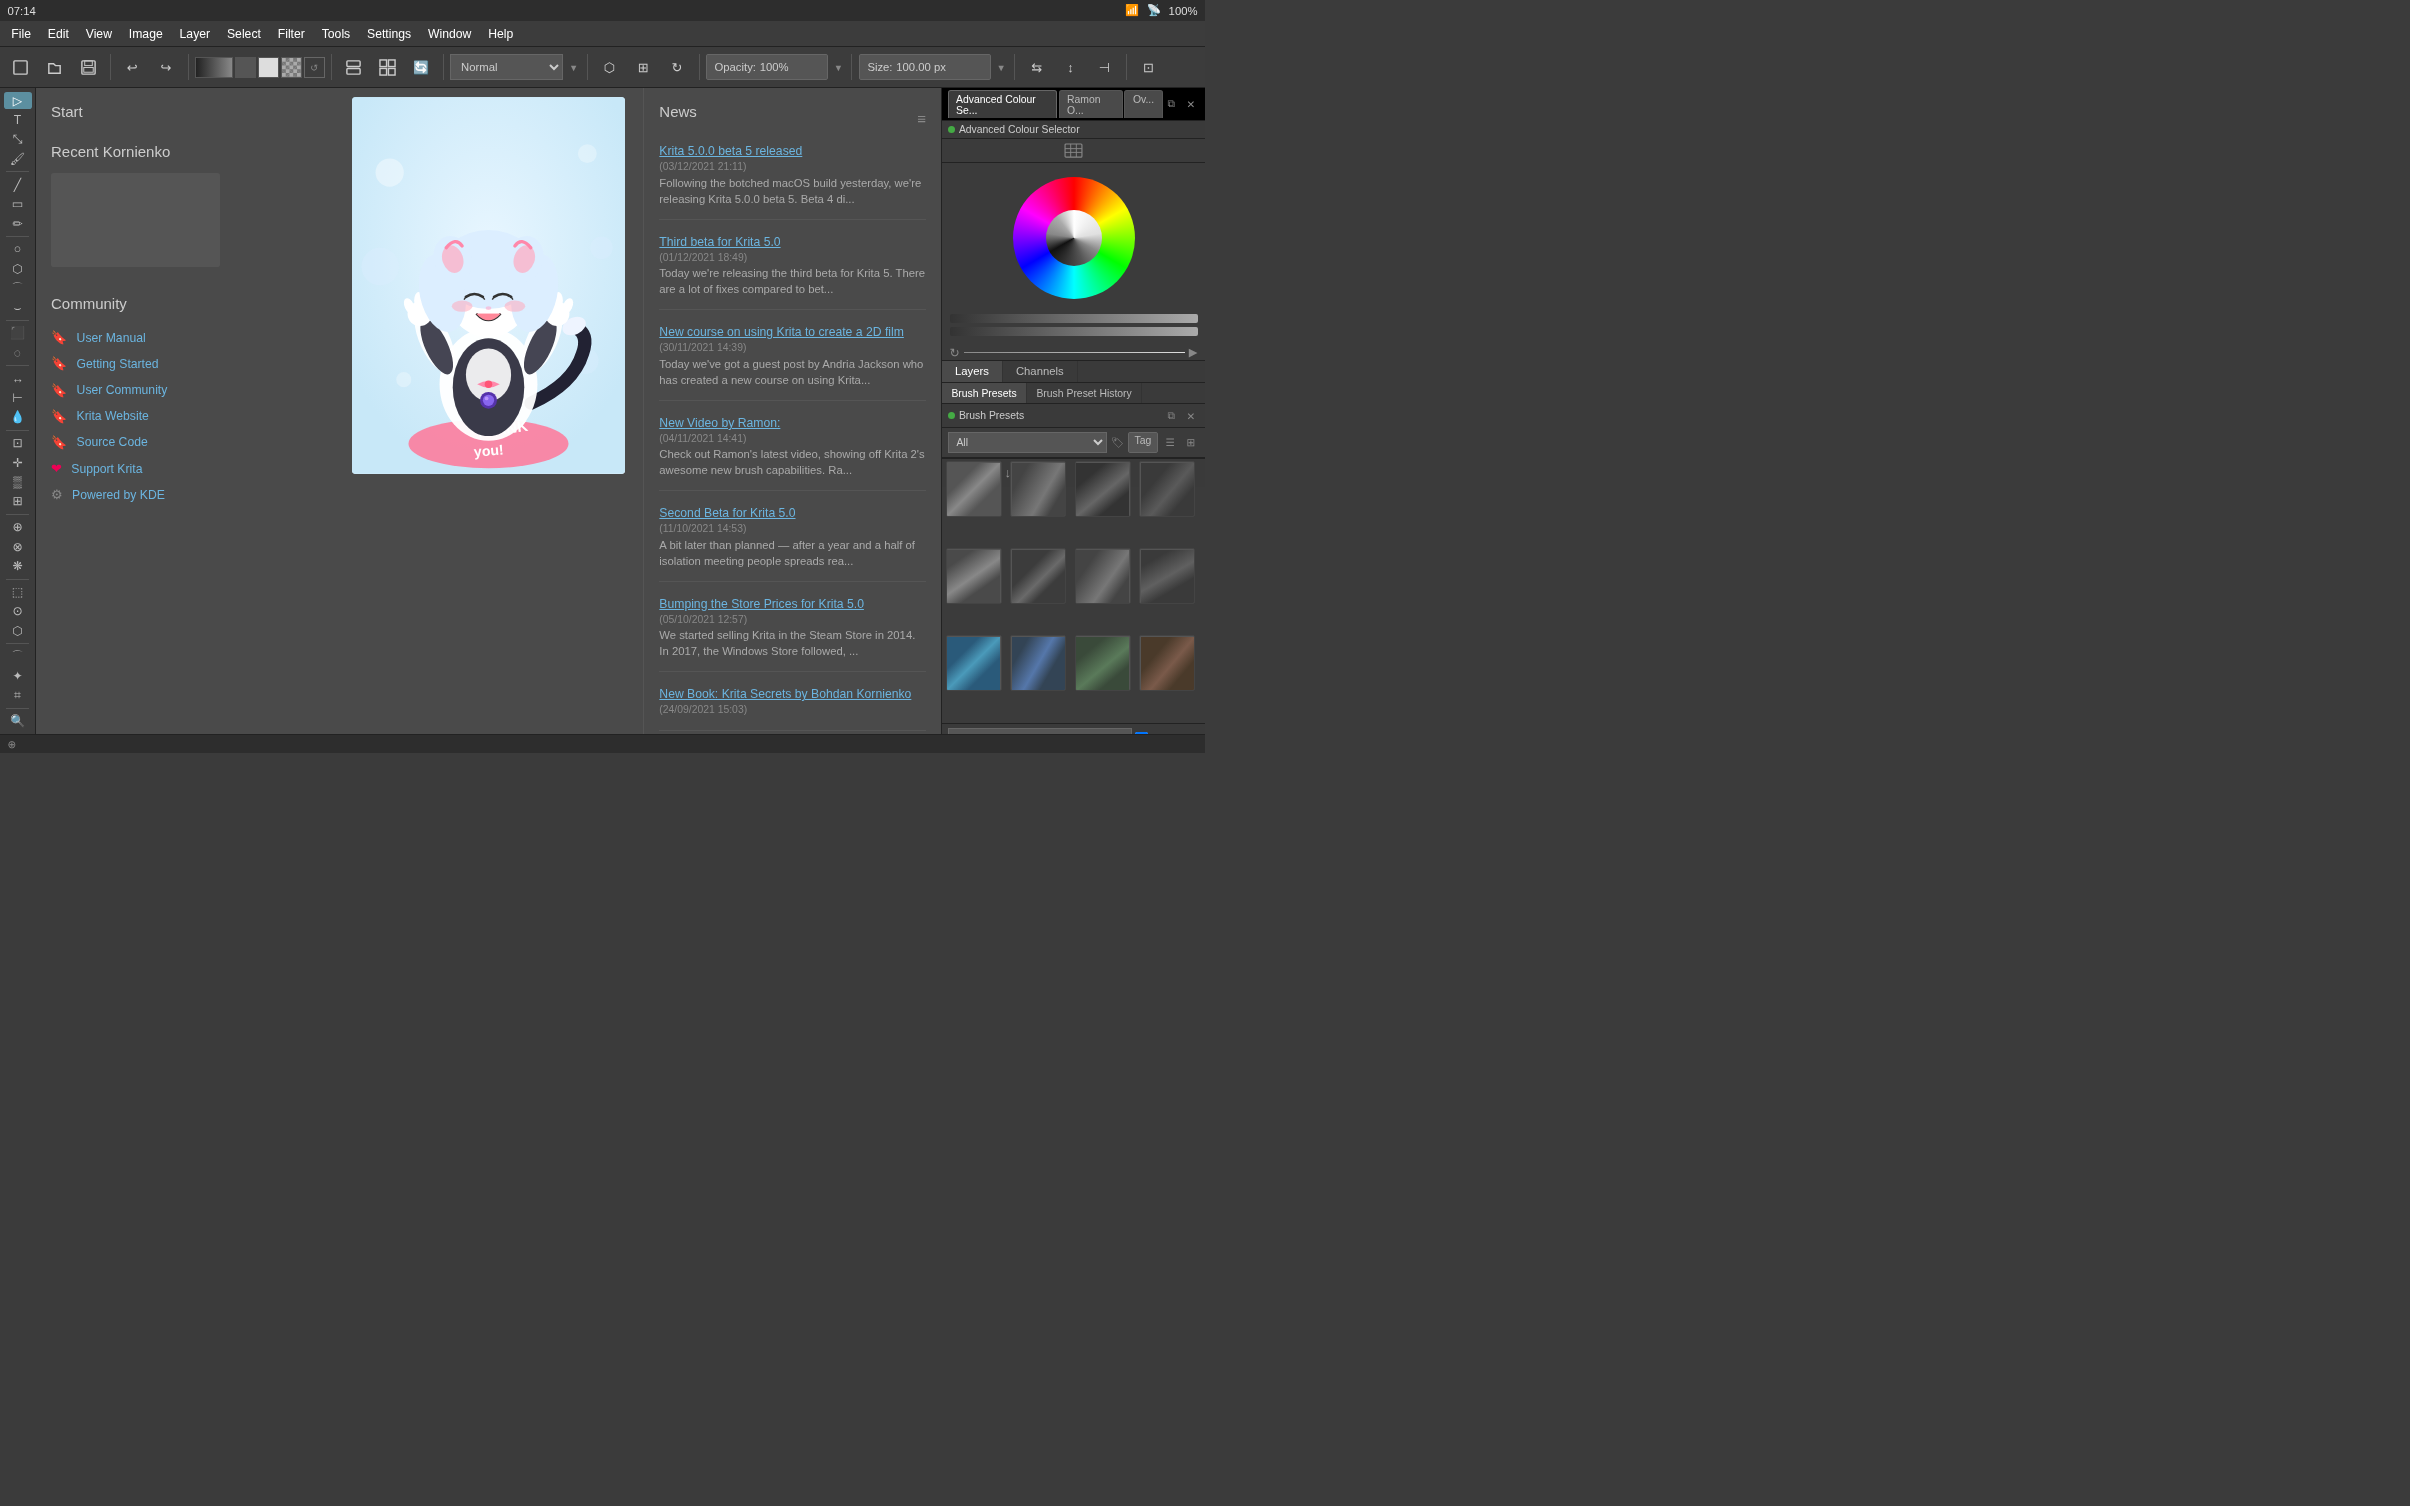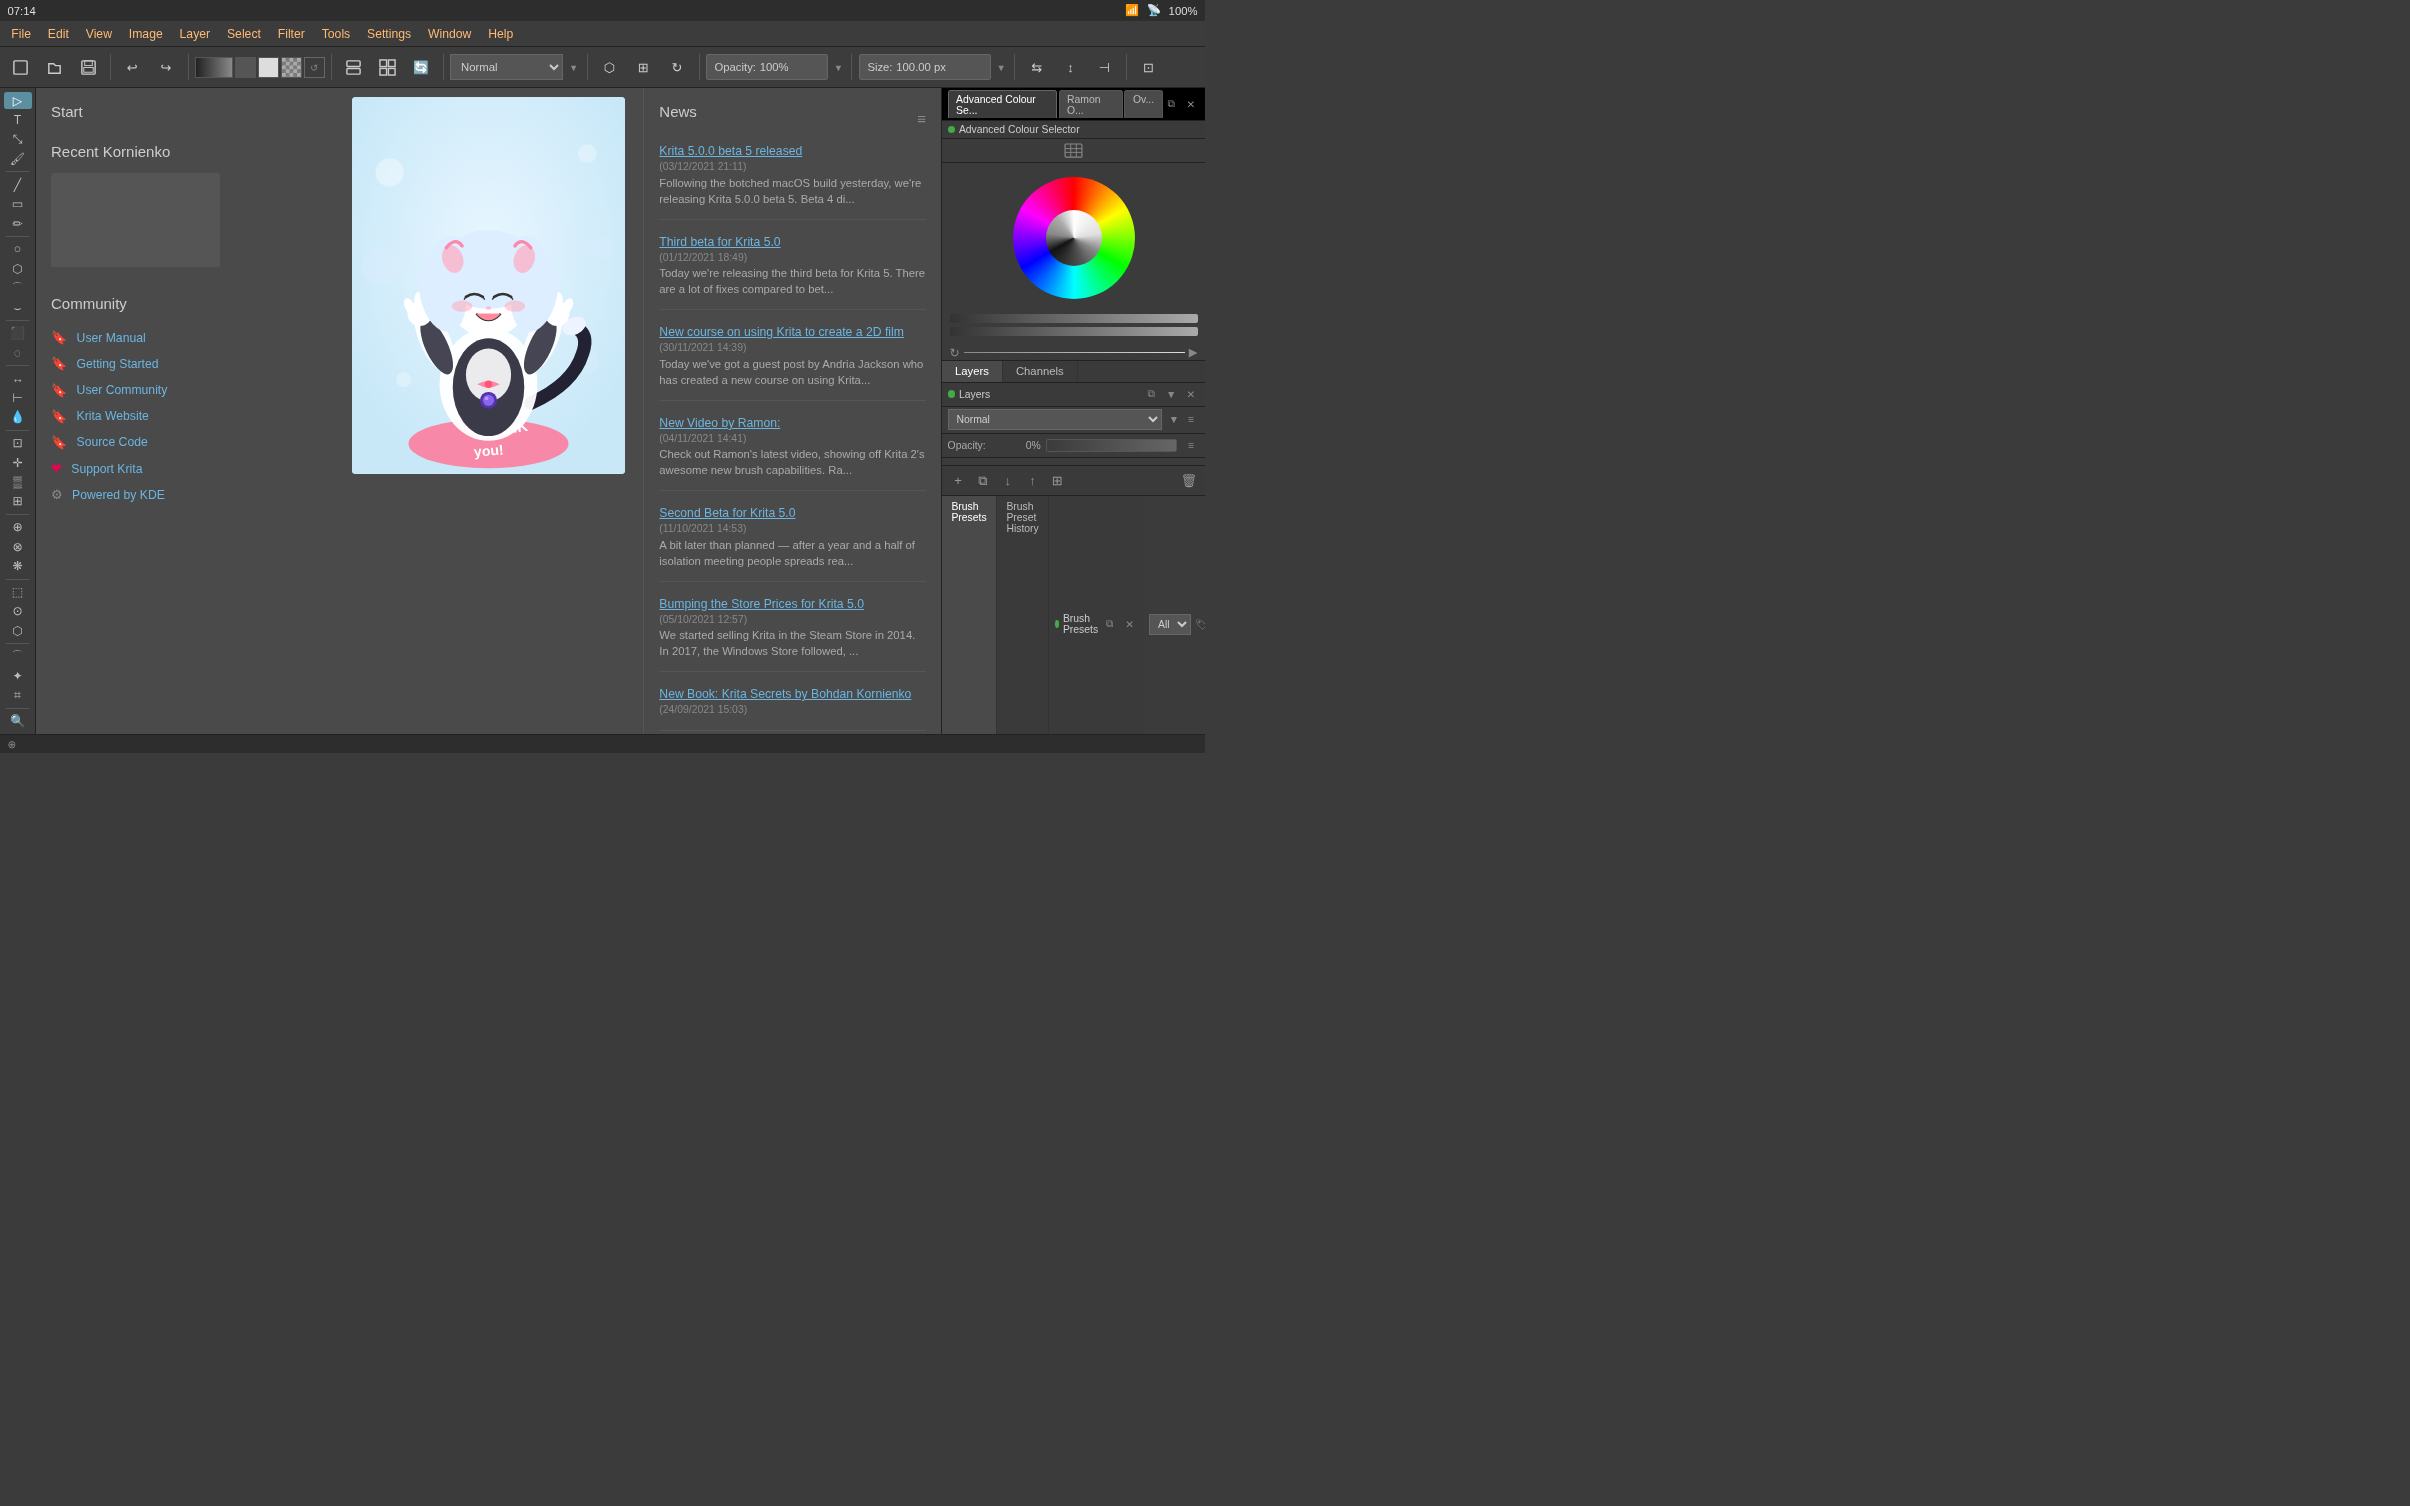--- a/index.html
+++ b/index.html
@@ -33,21 +33,21 @@
       height: 26px;
       display: flex;
       align-items: center;
       padding: 0 3.8px;
       gap: 1.9px;
       border-bottom: 0.9px solid #222;
     }
     .menubar-item {
       padding: 2.8px 7.5px;
       cursor: pointer;
-      color: #fdba74;
+      color: #ffffff;
       font-size: 12.2px;
       border-radius: 2.8px;
     }
 
     
     .toolbar {
       background: #3c3c3c;
       height: 41px;
       display: flex;
       align-items: center;
@@ -405,22 +405,23 @@
       justify-content: center;
       cursor: pointer;
       color: #999;
       font-size: 13px;
       border-radius: 1.9px;
     }
     .layer-action-btn.delete { margin-left: auto; color: #999; }
 
     
     .brush-panel {
-      height: 258px;
-      display: flex;
+      height: 371px;
+      display: flex;
+      flex-direction: column;
       border-top: 0.9px solid #222;
     }
     .brush-tabs {
       display: flex;
       background: #3a3a3a;
       border-bottom: 0.9px solid #222;
     }
     .brush-tab {
       padding: 4.7px 9.4px;
       font-size: 10.4px;

